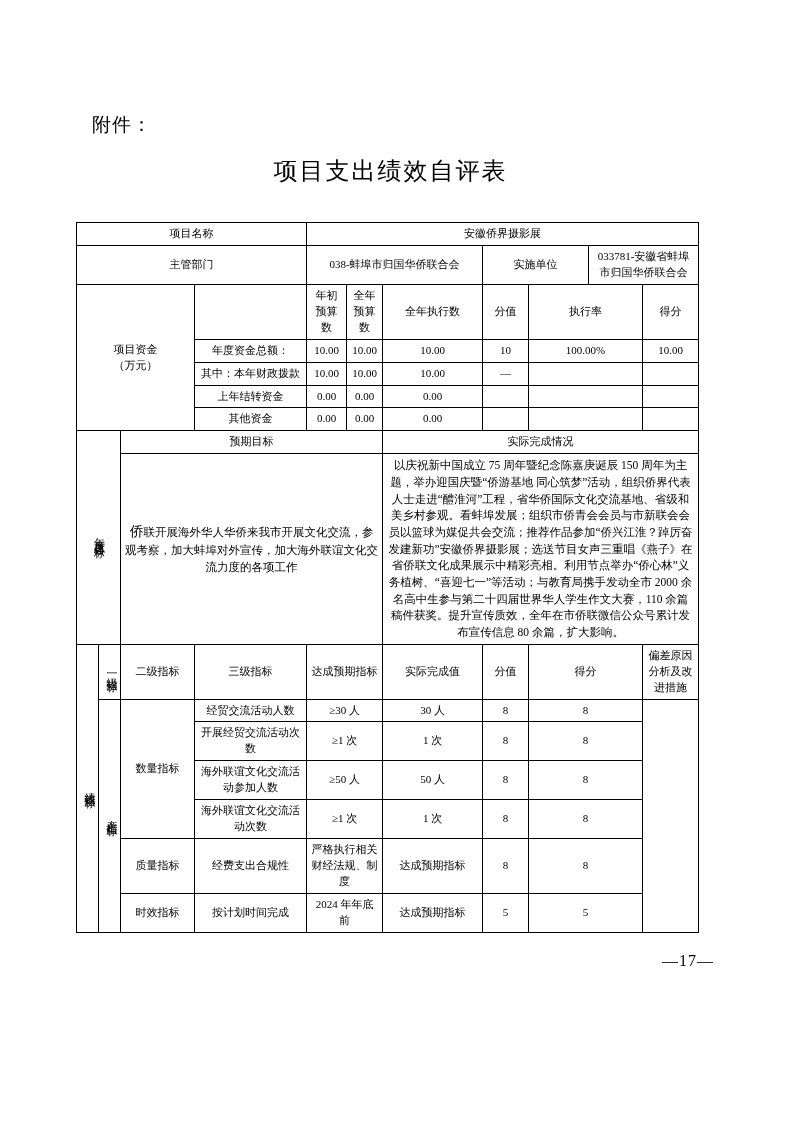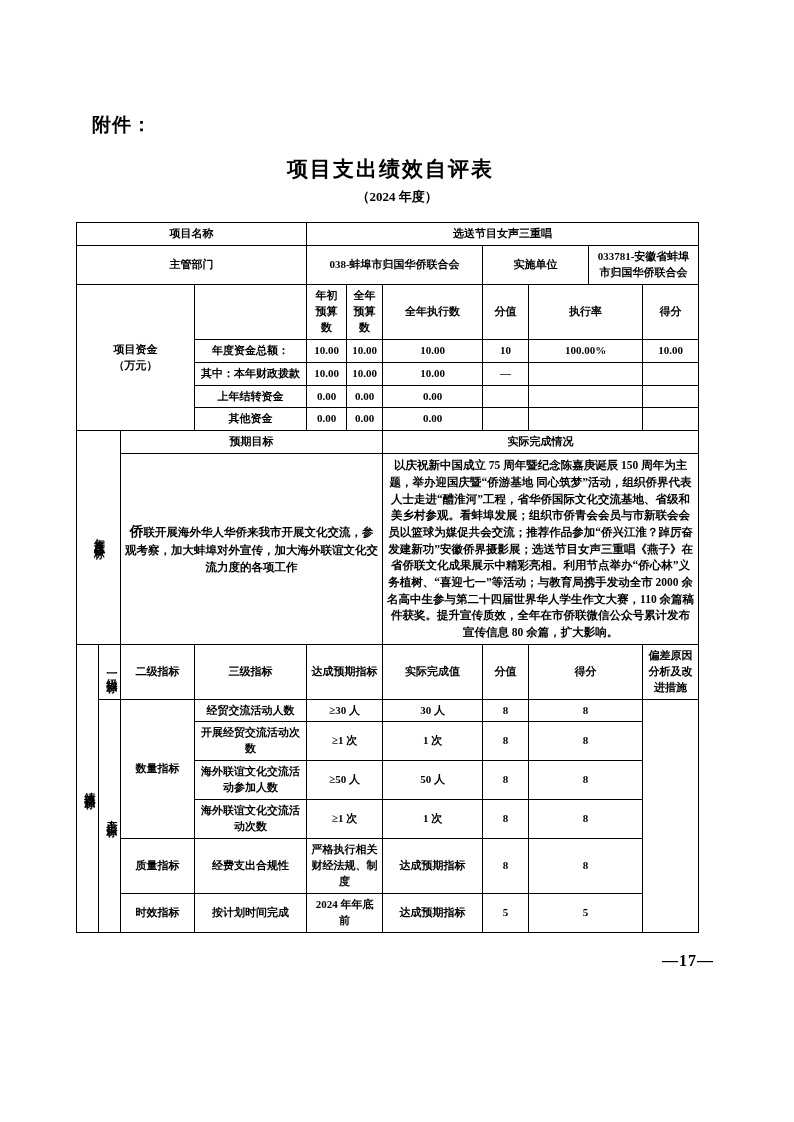--- a/index.html
+++ b/index.html
@@ -13,37 +13,36 @@
     font-family: "Liberation Serif", serif;
     color: #000000;
     position: relative;
   }
   .page {
     position: relative;
     width: 794px;
     height: 794px;
     box-sizing: border-box;
     padding: 12px;
-    font-weight: bold;
   }
   .attach-label {
     position: absolute;
     left: 92px;
     top: 112px;
     font-size: 19px;
     font-family: "Liberation Serif", serif;
     letter-spacing: 1px;
   }
   .doc-title {
     position: absolute;
     left: 0;
     right: 13px;
     top: 155px;
     text-align: center;
-    font-size: 21px;
+    font-size: 24px;
     letter-spacing: 2px;
   }
   .doc-subtitle {
     position: absolute;
     left: 0;
     right: 0;
     top: 188px;
     text-align: center;
     font-size: 13px;
   }
@@ -99,41 +98,40 @@
     letter-spacing: 1px;
   }
 </style>
 </head>
 <body>
 
 <div class="page">
 
   <div class="attach-label">附件：</div>
   <div class="doc-title">项目支出绩效自评表</div>
-  <div class="doc-subtitle">（2024 年度）</div>
 
   <table class="main">
     <colgroup>
       <col style="width:22px">
       <col style="width:22px">
       <col style="width:74px">
       <col style="width:112px">
       <col style="width:40px">
       <col style="width:36px">
       <col style="width:100px">
       <col style="width:46px">
       <col style="width:60px">
       <col style="width:54px">
       <col style="width:56px">
     </colgroup>
 
     <tbody>
         <tr>
       <td colspan="4">项目名称</td>
-      <td colspan="7">选送节目女声三重唱</td>
+      <td colspan="7">安徽侨界摄影展</td>
     </tr>
 
     <tr>
       <td colspan="4">主管部门</td>
       <td colspan="3">038-蚌埠市归国华侨联合会</td>
       <td colspan="2">实施单位</td>
       <td colspan="2">033781-安徽省蚌埠市归国华侨联合会</td>
     </tr>
 
     <tr>

